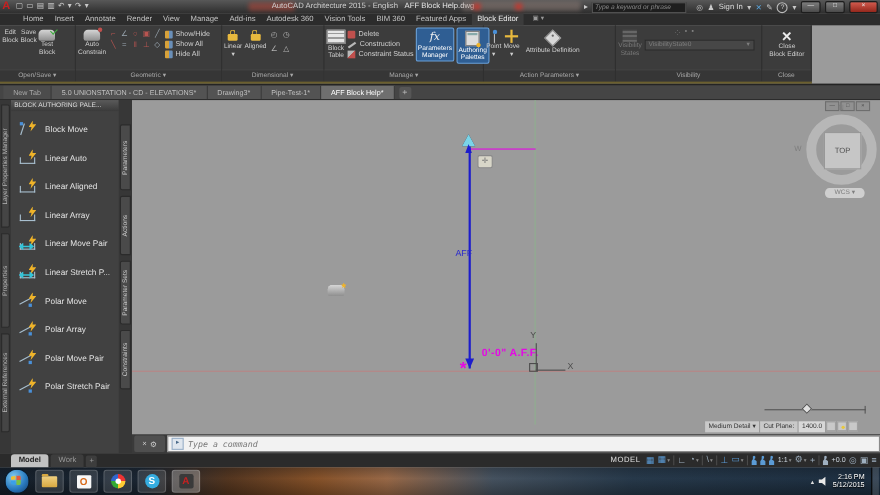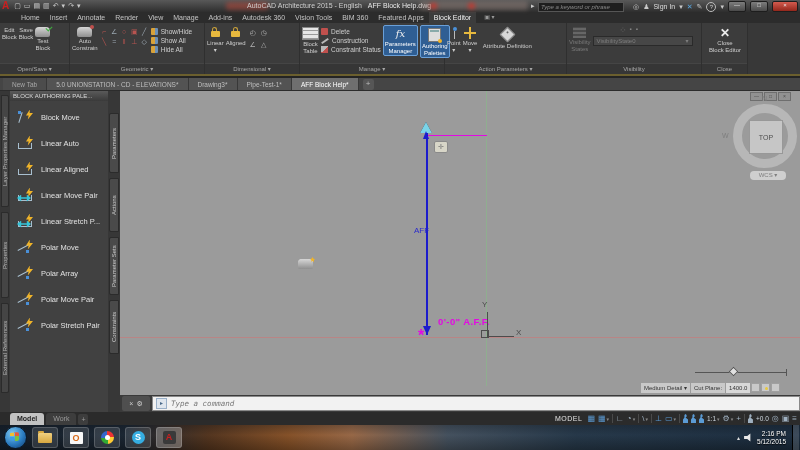--- a/index.html
+++ b/index.html
@@ -26,21 +26,21 @@
   .winbtn{width:16px;height:9px;background:linear-gradient(#7d7d7d,#4a4a4a);border:1px solid #1d1d1d;
     border-radius:2px;color:#e8e8e8;font-size:6px;line-height:7px;text-align:center}
   .winbtn.close{width:24px;background:linear-gradient(#d35b4e,#93271c)}
   
   .menurow{left:0;top:12px;width:800px;height:11px;background:#2c2c2c;display:flex;align-items:stretch;
     padding-left:16px;box-sizing:border-box;z-index:20}
   .mtab2{font-size:7px;color:#c4c4c4;line-height:11px;padding:0 5px;white-space:nowrap}
   .mtab2.active{background:#3c3c3c;color:#f2f2f2}
   .menurow .camico{font-size:6px;color:#999;line-height:11px;margin-left:8px}
   
-  .ribbon{left:0;top:23px;width:800px;height:53px;background:#3c3c3c;border-bottom:2px solid #6b5f2e;
+  .ribbon{left:0;top:23px;width:738px;height:53px;background:#3c3c3c;border-bottom:2px solid #6b5f2e;
     display:flex;box-sizing:border-box;z-index:10}
   .rpanel{height:100%;border-right:1px solid #2f2f2f;display:flex;flex-direction:column;box-sizing:border-box}
   .rp-body{flex:1;display:flex;align-items:flex-start;padding:2px 1px 0 2px;gap:2px}
   .rp-label{height:10px;font-size:6px;color:#a8a8a8;text-align:center;line-height:10px;background:#363636;
     border-top:1px solid #454545;white-space:nowrap;overflow:hidden}
   .bb{display:flex;flex-direction:column;align-items:center;gap:1px;font-size:6px;color:#cfcfcf;
     text-align:center;line-height:6.5px;padding-top:2px}
   .bb .cap{white-space:pre-line}
   .bb.blue{background:#2f5e93;border:1px solid #6aa0d8;border-radius:2px;padding:2px 1px 1px;color:#fff}
   .bb.dis{color:#7a7a7a}
@@ -482,20 +482,26 @@
           </span>
           <span>Linear Auto</span>
         </div>
         <div class="pitem">
           <span class="p-icon ic-linear">
             <span class="bolt"></span>
           </span>
           <span>Linear Aligned</span>
         </div>
         <div class="pitem">
+          <span class="p-icon ic-linear">
+            <span class="bolt"></span>
+          </span>
+          <span>Linear Array</span>
+        </div>
+        <div class="pitem">
           <span class="p-icon ic-linearpair">
             <span class="bolt"></span>
           </span>
           <span>Linear Move Pair</span>
         </div>
         <div class="pitem">
           <span class="p-icon ic-linearpair">
             <span class="bolt"></span>
           </span>
           <span>Linear Stretch P...</span>

